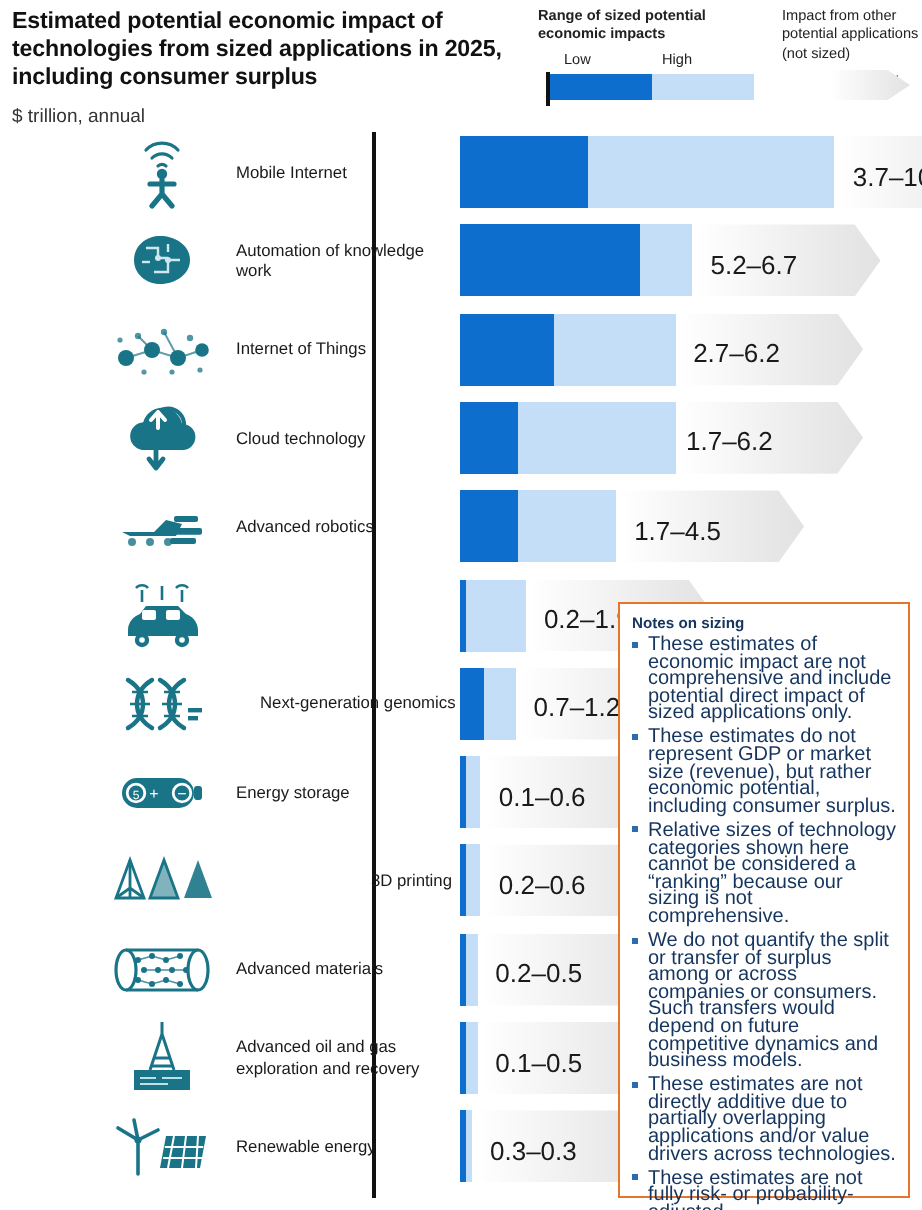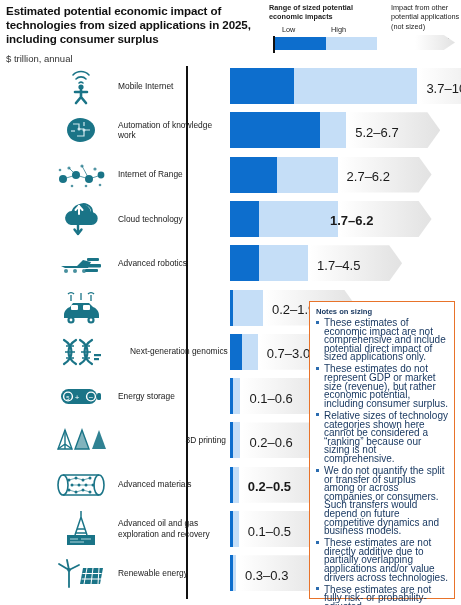--- a/index.html
+++ b/index.html
@@ -135,21 +135,21 @@
             <circle cx="30" cy="25" r="1.3"></circle>
             <circle cx="16" cy="25" r="1.3"></circle>
             <circle cx="44" cy="24" r="1.3"></circle>
           </g>
           <g stroke="#1a7487" stroke-width="1" fill="none" opacity=".7">
             <path d="M7 18 20 14 33 18 45 14"></path>
             <path d="M13 7 20 14M26 5 33 18"></path>
           </g>
         </svg>
       </div>
-      <div class="lbl" style="top: 12.7px;">Internet of Range</div>
+      <div class="lbl" style="top: 12.7px;">Internet of Things</div>
       <div class="bars" style="height: 36px; width: 107.57px;">
         <div class="seg-light" style="left: 0px; width: 107.57px;"></div>
         <div class="seg-dark" style="left: 0px; width: 46.845px;"></div>
       </div>
       <div class="ghost" style="left: 297.57px; width: 92px; height: 36px;"></div>
       <div class="vlbl" style="left: 304.57px; top: 12.5px;">2.7–6.2</div>
     </div>
     <div class="row" style="top: 200.9px;">
       <div class="icon-cell" style="height: 36px;">
         <svg width="46" height="34" viewBox="0 0 46 34">
@@ -158,21 +158,21 @@
           <path d="M21 12 L21 4 M21 4 L17.5 8 M21 4 L24.5 8" stroke="#fff" stroke-width="2" fill="none" stroke-linecap="round"></path>
           <path d="M20 23 L20 32 M20 32 L16.5 27.5 M20 32 L23.5 27.5" stroke="#1a7487" stroke-width="2.4" fill="none" stroke-linecap="round"></path>
         </svg>
       </div>
       <div class="lbl" style="top: 12.7px;">Cloud technology</div>
       <div class="bars" style="height: 36px; width: 107.57px;">
         <div class="seg-light" style="left: 0px; width: 107.57px;"></div>
         <div class="seg-dark" style="left: 0px; width: 29.495px;"></div>
       </div>
       <div class="ghost" style="left: 297.57px; width: 92px; height: 36px;"></div>
-      <div class="vlbl" style="left: 288px; top: 12.5px; font-weight: bold;">1.7–6.2</div>
+      <div class="vlbl" style="left: 301px; top: 12.5px;">1.7–6.2</div>
     </div>
     <div class="row" style="top: 245.2px;">
       <div class="icon-cell" style="height: 36px;">
         <svg width="48" height="26" viewBox="0 0 48 26">
           <g fill="#1a7487">
             <path d="M4 16h16l6-6 8 2-3 6H8z"></path>
             <rect x="28" y="14" width="16" height="3.4" rx="1"></rect>
             <rect x="28" y="19" width="13" height="3" rx="1"></rect>
             <rect x="30" y="8" width="12" height="3" rx="1"></rect>
           </g>
@@ -235,21 +235,21 @@
             <rect x="36" y="21" width="5" height="2.2"></rect>
           </g>
         </svg>
       </div>
       <div class="lbl" style="top: 12.7px; padding-left: 12px;">Next-generation genomics</div>
       <div class="bars" style="height: 36px; width: 27.76px;">
         <div class="seg-light" style="left: 0px; width: 27.76px;"></div>
         <div class="seg-dark" style="left: 0px; width: 12.145px;"></div>
       </div>
       <div class="ghost" style="left: 217.76px; width: 92px; height: 36px;"></div>
-      <div class="vlbl" style="left: 224.76px; top: 12.5px;">0.7–3.0</div>
+      <div class="vlbl" style="left: 224.76px; top: 12.5px;">0.7–1.2</div>
     </div>
     <div class="row" style="top: 378.1px;">
       <div class="icon-cell" style="height: 36px;">
         <svg width="44" height="22" viewBox="0 0 44 22">
           <rect x="2" y="4" width="36" height="15" rx="7.5" fill="#1a7487"></rect>
           <rect x="38" y="8" width="4" height="7" rx="1.5" fill="#1a7487"></rect>
           <circle cx="9" cy="11.5" r="4.4" fill="none" stroke="#fff" stroke-width="1.4"></circle>
           <text x="9" y="14.5" font-size="6" fill="#fff" text-anchor="middle" font-family="sans-serif">5</text>
           <text x="18" y="14.5" font-size="8" fill="#fff" text-anchor="middle" font-family="sans-serif">+</text>
           <circle cx="32" cy="11.5" r="4.4" fill="none" stroke="#fff" stroke-width="1.4"></circle>
@@ -308,21 +308,21 @@
             <path d="M14 7 21 5 28 7 35 5M14 17 21 19 28 17 35 19M17 12 24 12 31 12 38 12"></path>
           </g>
         </svg>
       </div>
       <div class="lbl" style="top: 12.7px;">Advanced materials</div>
       <div class="bars" style="height: 36px; width: 8.675px;">
         <div class="seg-light" style="left: 0px; width: 8.675px;"></div>
         <div class="seg-dark" style="left: 0px; width: 3.47px;"></div>
       </div>
       <div class="ghost" style="left: 198.675px; width: 92px; height: 36px;"></div>
-      <div class="vlbl" style="left: 205.675px; top: 12.5px; font-weight: bold;">0.2–0.5</div>
+      <div class="vlbl" style="left: 205.675px; top: 12.5px;">0.2–0.5</div>
     </div>
     <div class="row" style="top: 511px;">
       <div class="icon-cell" style="height: 36px;">
         <svg width="44" height="40" viewBox="0 0 44 40">
           <g stroke="#1a7487" stroke-width="1.5" fill="none">
             <path d="M22 2v8M16 26 22 8l6 18"></path>
             <path d="M18 20h8M17 24h10"></path>
           </g>
           <rect x="8" y="26" width="28" height="10" fill="#1a7487"></rect>
           <g stroke="#bfe0e6" stroke-width=".9">

